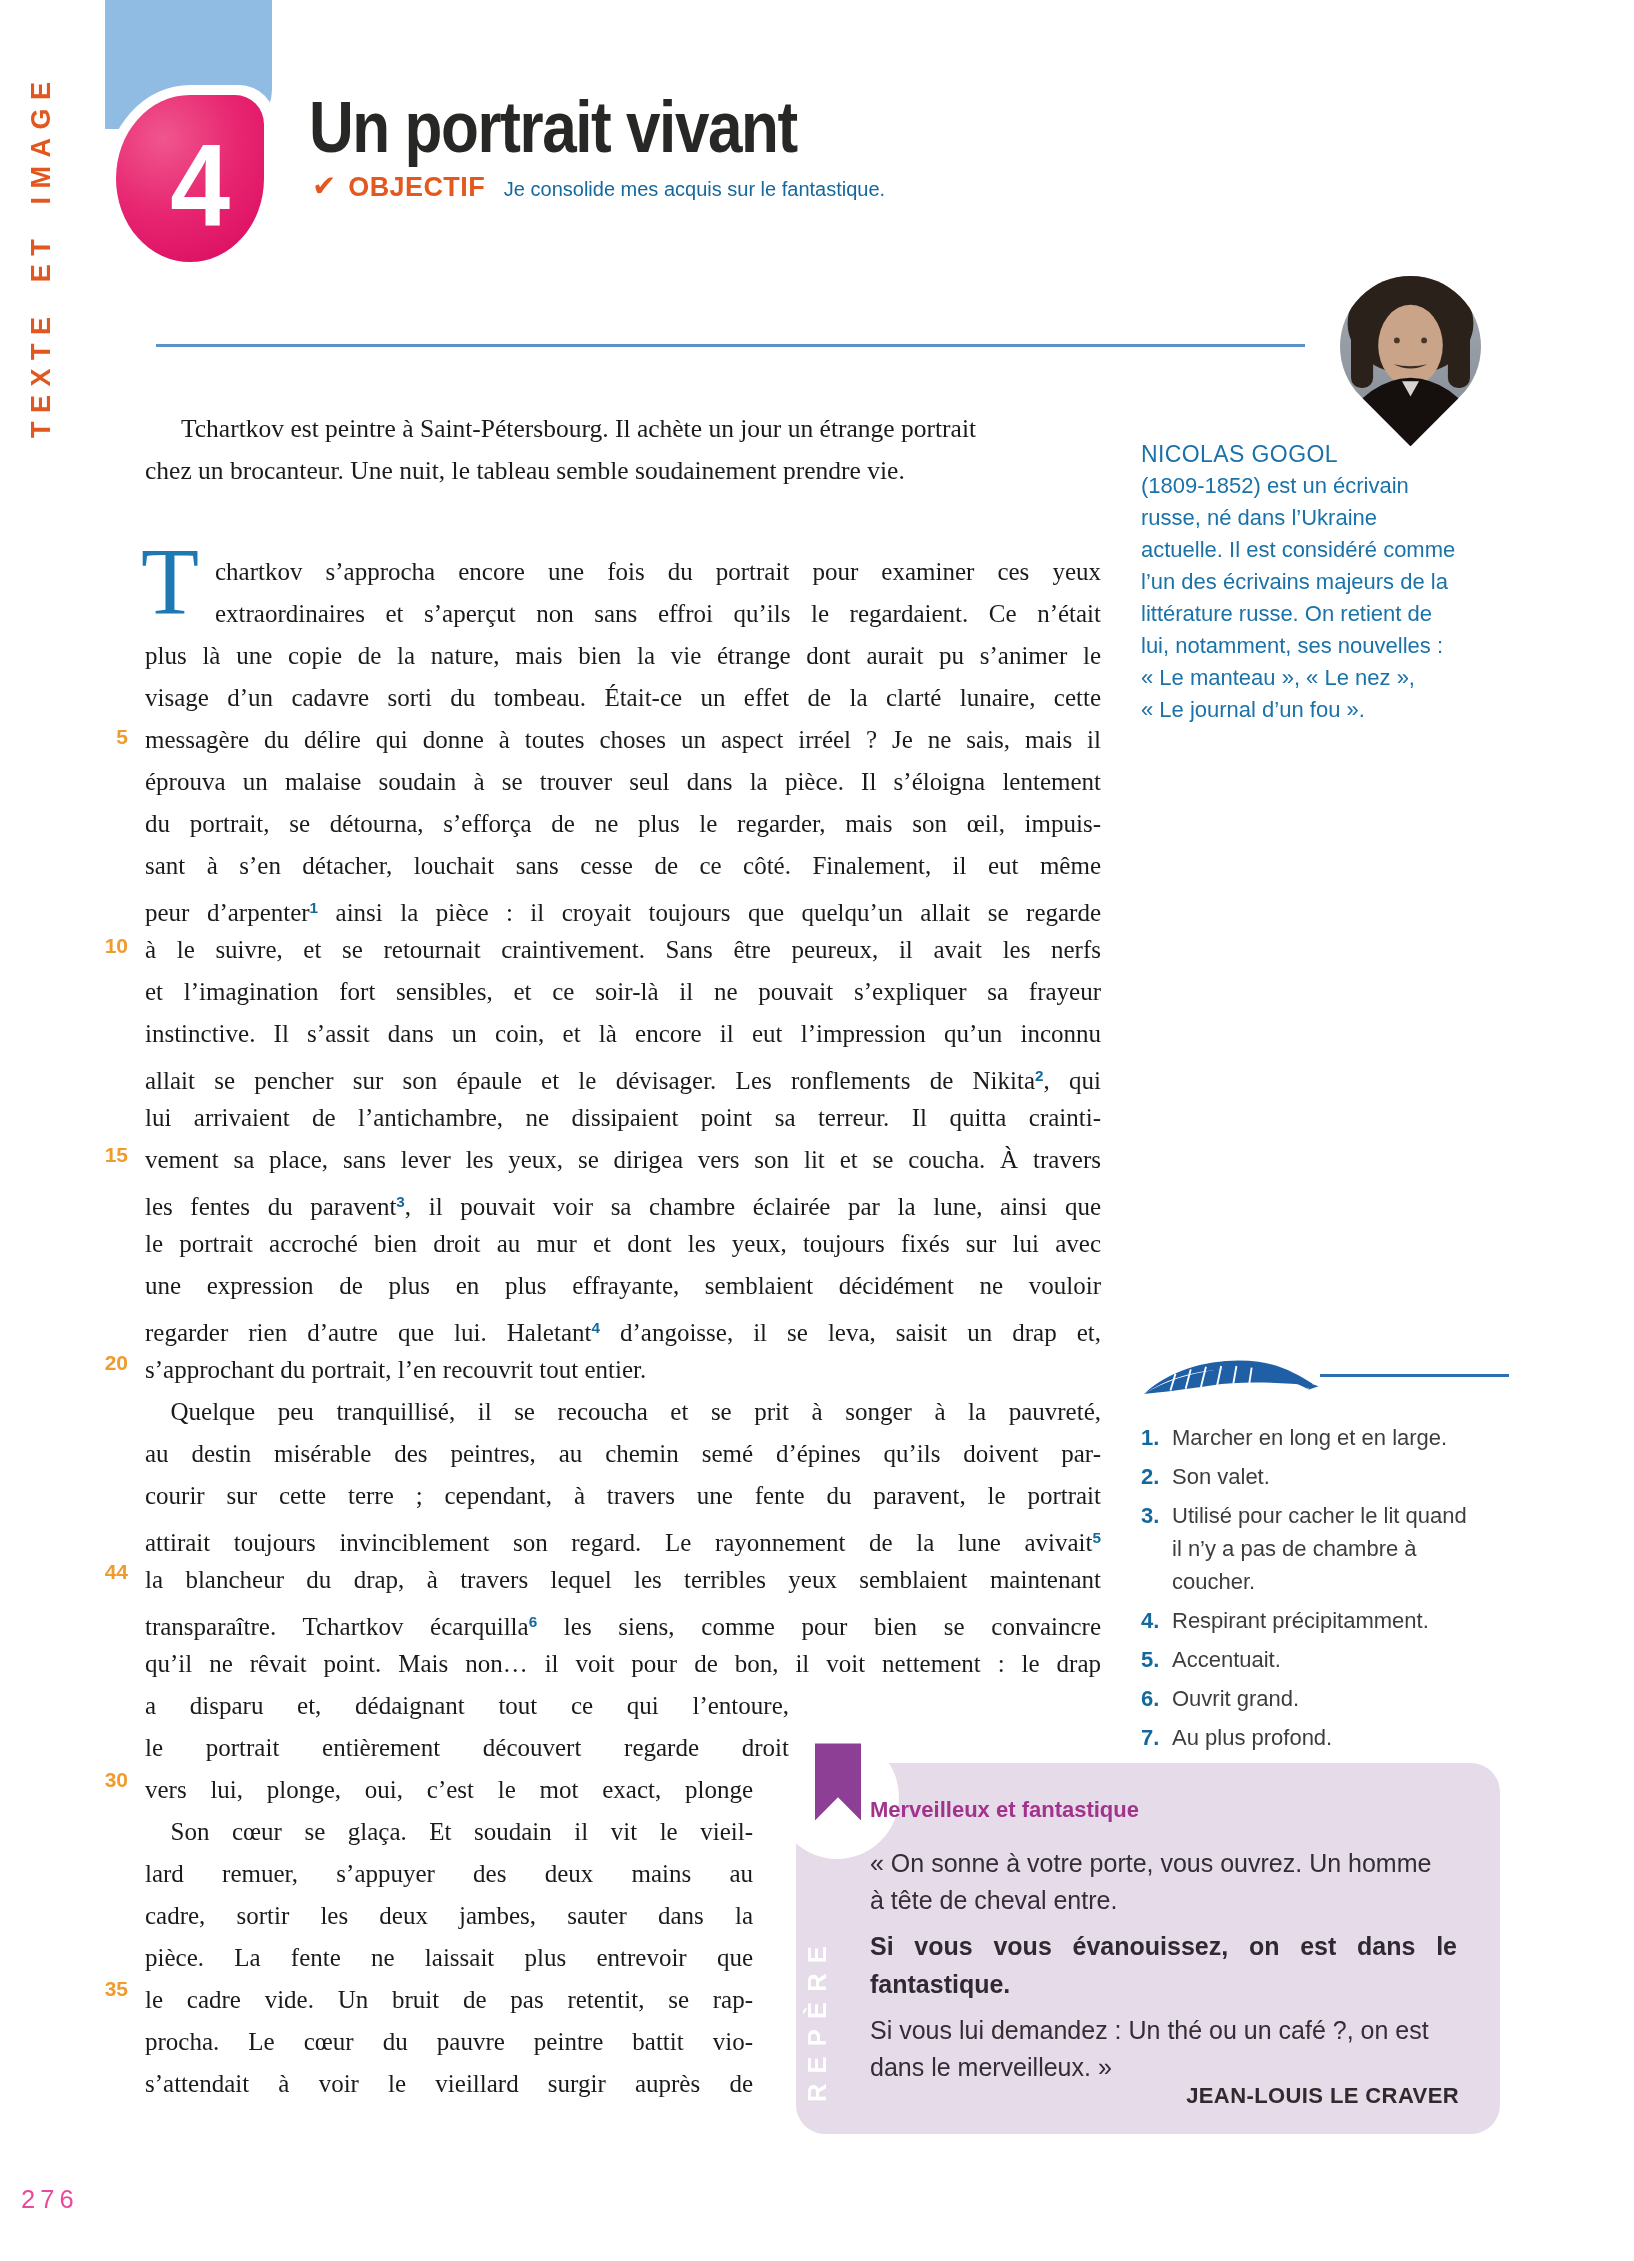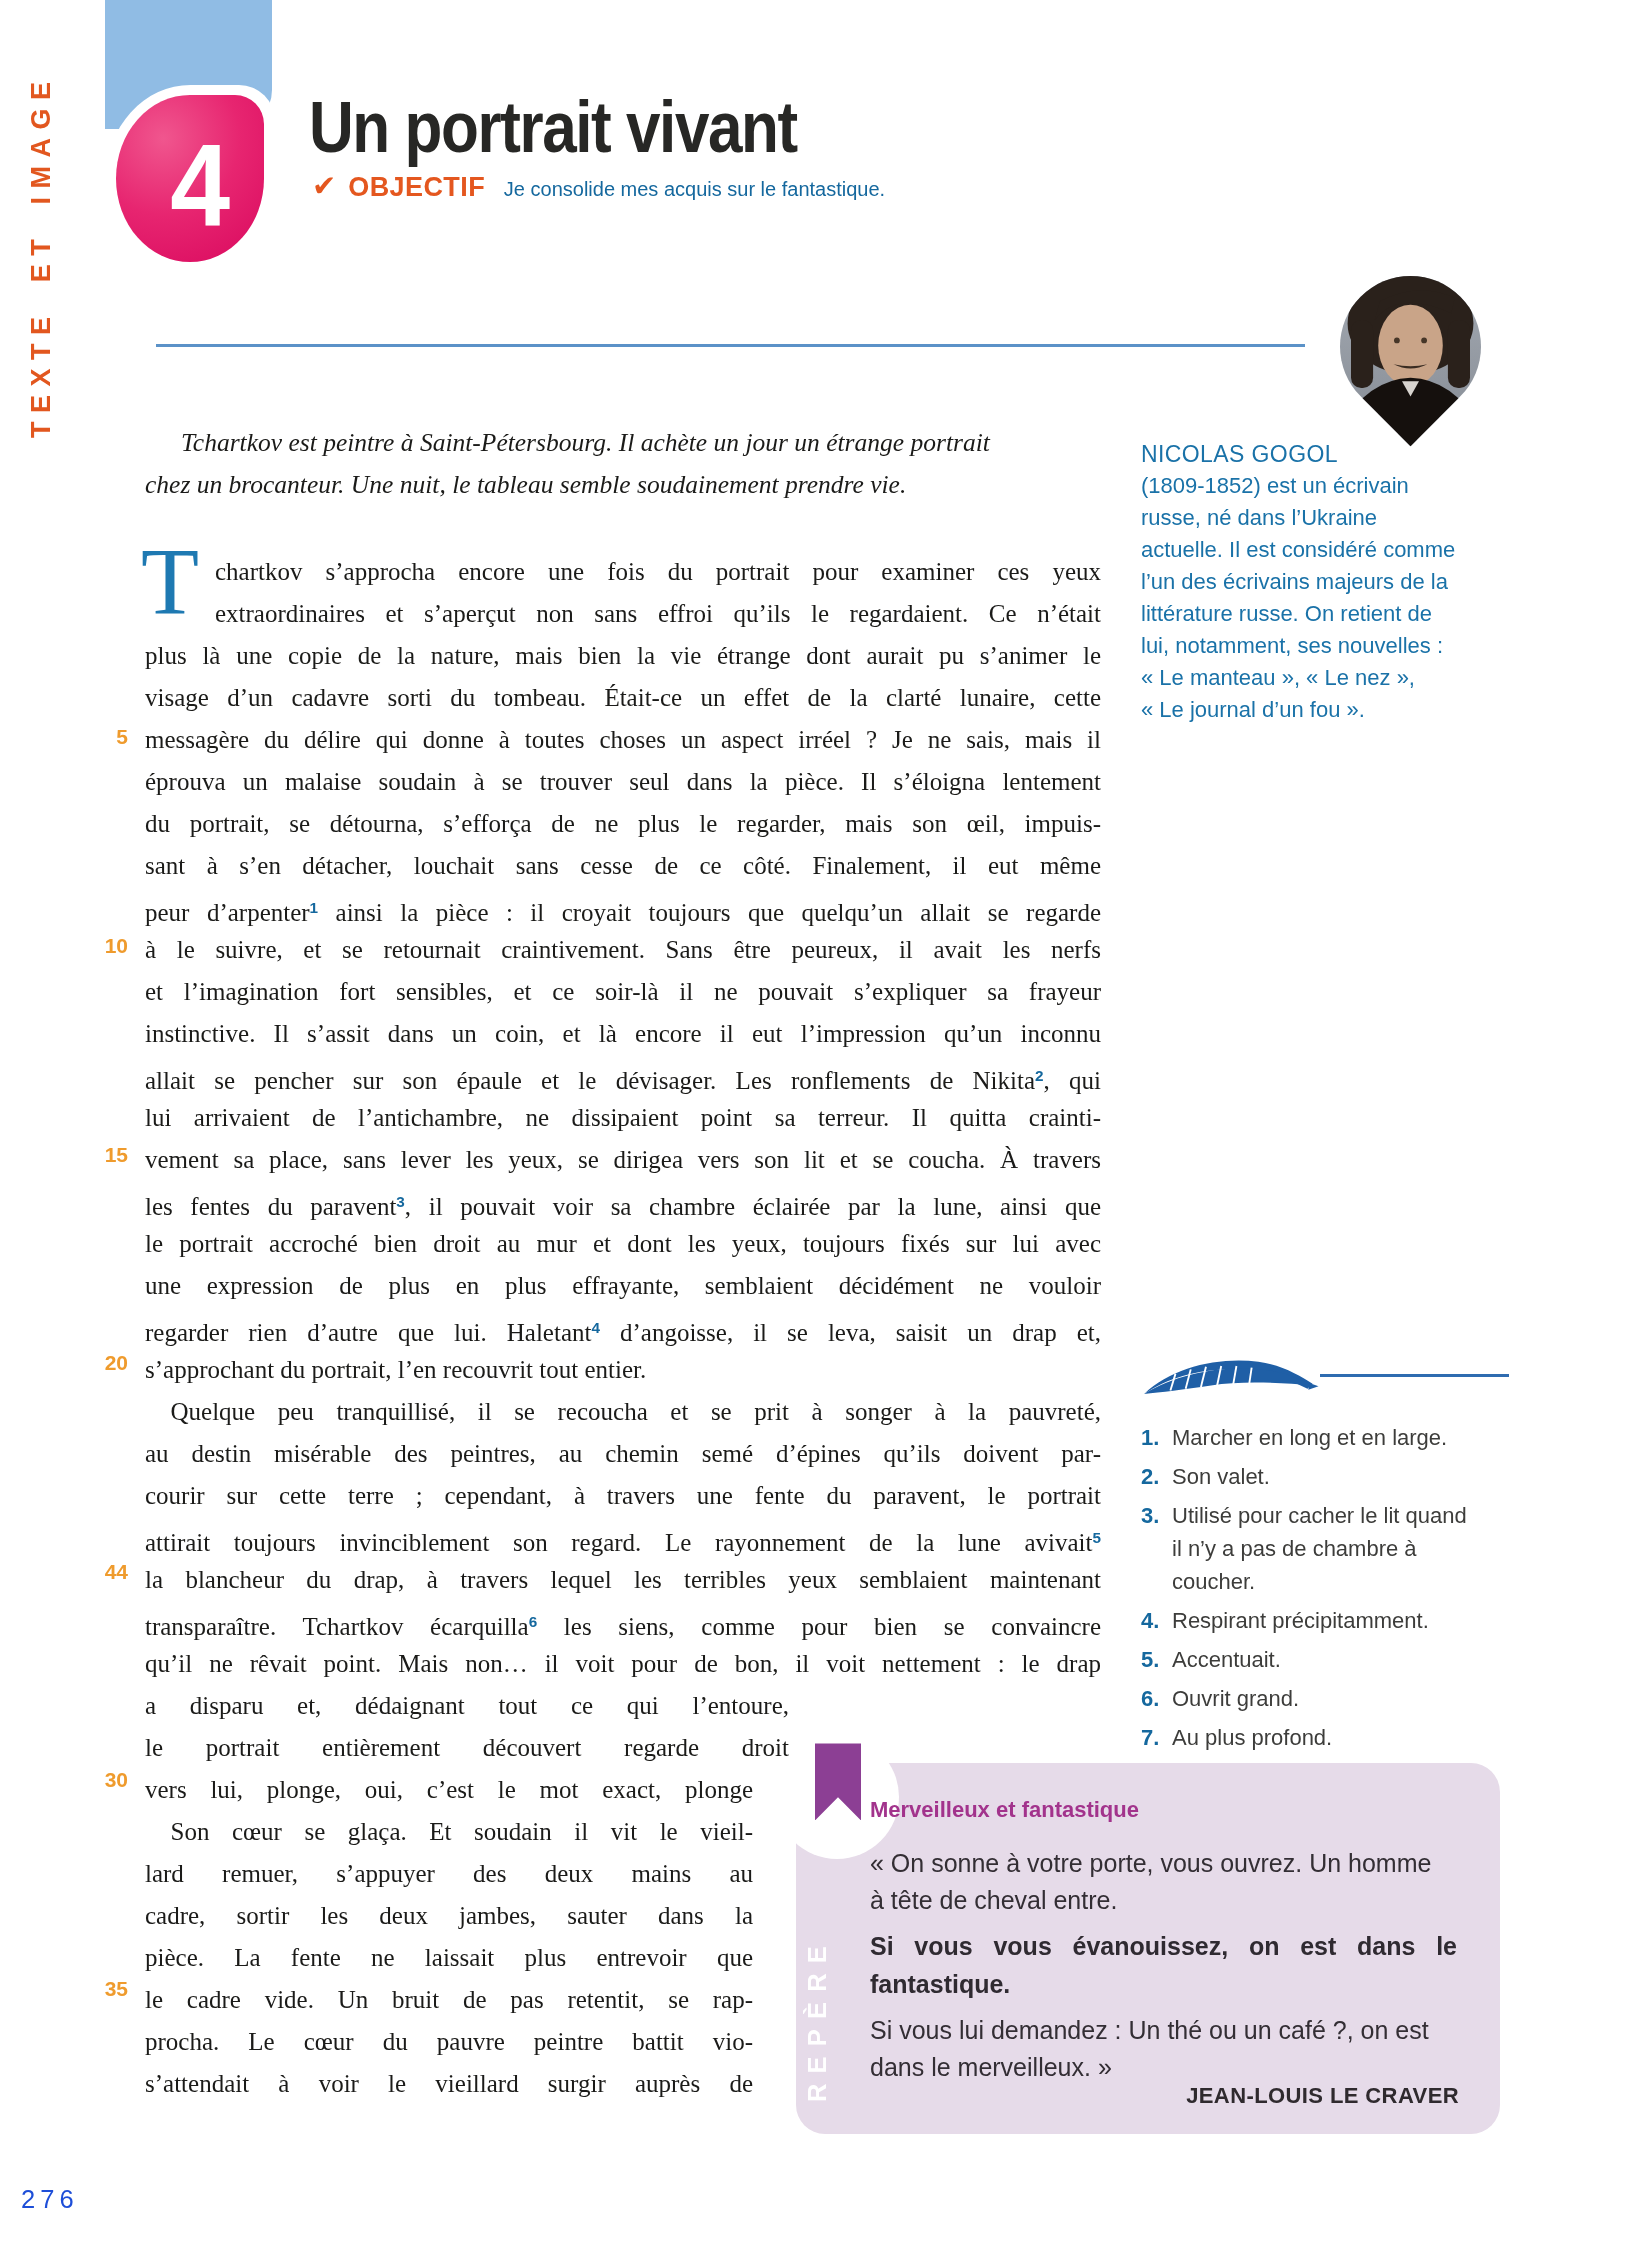--- a/index.html
+++ b/index.html
@@ -42,22 +42,22 @@
     transform:rotate(45deg);border-radius:50% 50% 0 50%;overflow:hidden;}
   .portrait-art{position:absolute;left:50%;top:50%;width:204px;height:204px;
     transform:translate(-50%,-50%) rotate(-45deg);}
 
   
   .bio{position:absolute;left:1141px;top:438px;width:375px;line-height:32px;
     font-size:22px;color:#1a72a8;}
   .bio .bio-title{font-size:23px;letter-spacing:0.4px;}
 
   
-  .intro{position:absolute;left:145px;top:422px;width:958px;
-    font-family:"Liberation Serif","DejaVu Serif",serif;font-style:italic;
+  .intro{position:absolute;left:145px;top:408px;width:958px;
+    font-family:"Liberation Serif","DejaVu Serif",serif;
     font-size:25.5px;color:#1b1b19;line-height:42px;}
   .intro .i1{text-indent:36px;}
 
   
   .dropcap{position:absolute;left:141px;top:535px;
     font-family:"Liberation Serif","DejaVu Serif",serif;
     font-size:95px;line-height:1;color:#1e79b2;}
   .reading{position:absolute;left:145px;top:552px;width:956px;
     font-family:"Liberation Serif","DejaVu Serif",serif;
     font-size:25px;color:#1b1b19;}
@@ -94,21 +94,21 @@
     writing-mode:vertical-rl;transform:rotate(180deg);text-align:center;
     color:#ffffff;font-size:25.5px;font-weight:600;letter-spacing:10.2px;}
   .rep-title{position:absolute;left:74px;top:34px;font-size:22px;font-weight:800;color:#a2338c;}
   .rep-line{position:absolute;left:74px;width:596px;font-size:25px;color:#332e34;}
   .rep-line.b{font-weight:800;color:#2f2a31;width:587px;}
   .rep-line.bj{text-align:justify;text-align-last:justify;}
   .rep-author{position:absolute;left:74px;top:320px;width:589px;text-align:right;
     font-size:22px;font-weight:600;letter-spacing:0.4px;color:#2f2a2e;}
 
   .page-number{position:absolute;left:21px;top:2185px;font-size:25.5px;
-    letter-spacing:5.1px;color:#1d4ed8;text-align:right;}
+    letter-spacing:5.1px;color:#ec4899;text-align:right;}
 </style>
 </head>
 <body>
 
 <div class="page">
 
   <div class="side-label">TEXTE ET IMAGE</div>
 
   <div class="blue-rect"></div>
   <div class="badge-outer">

